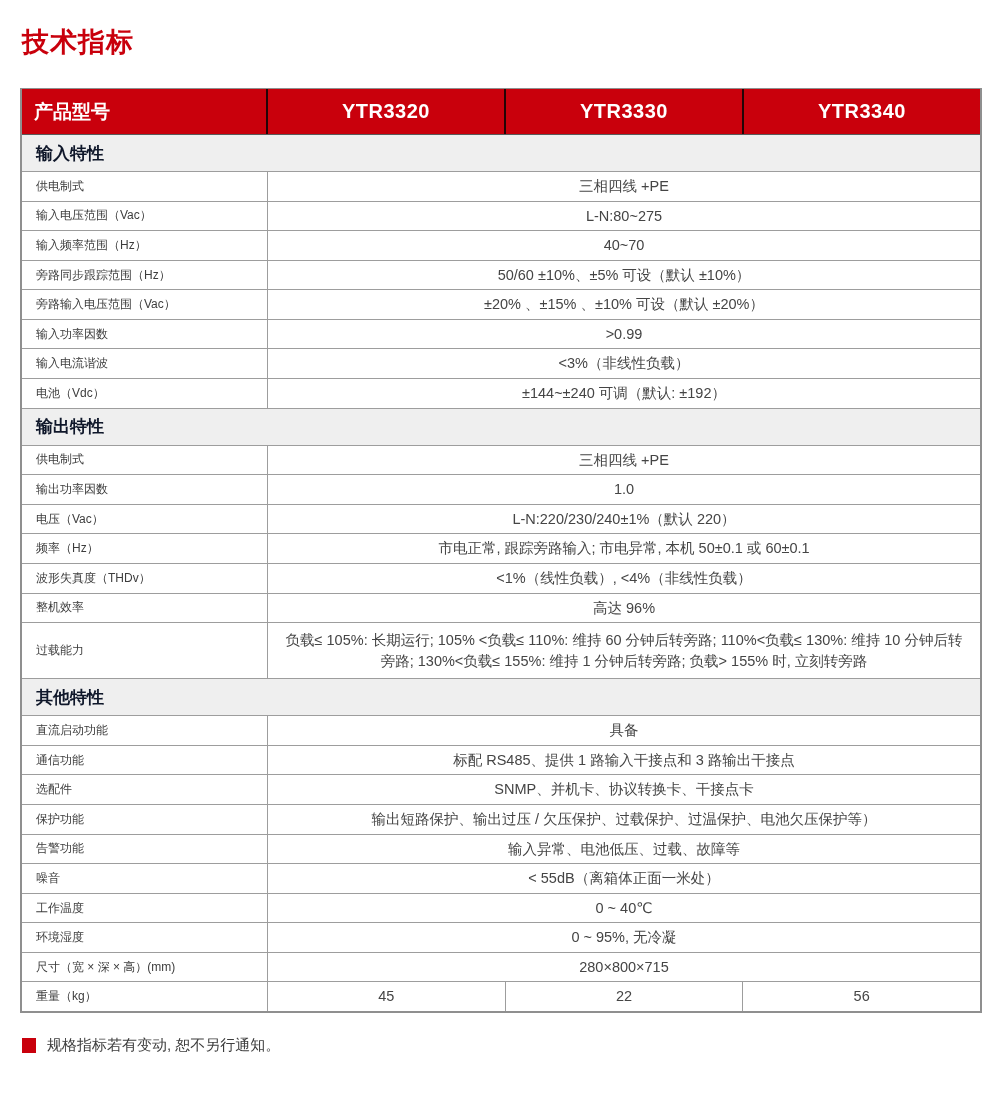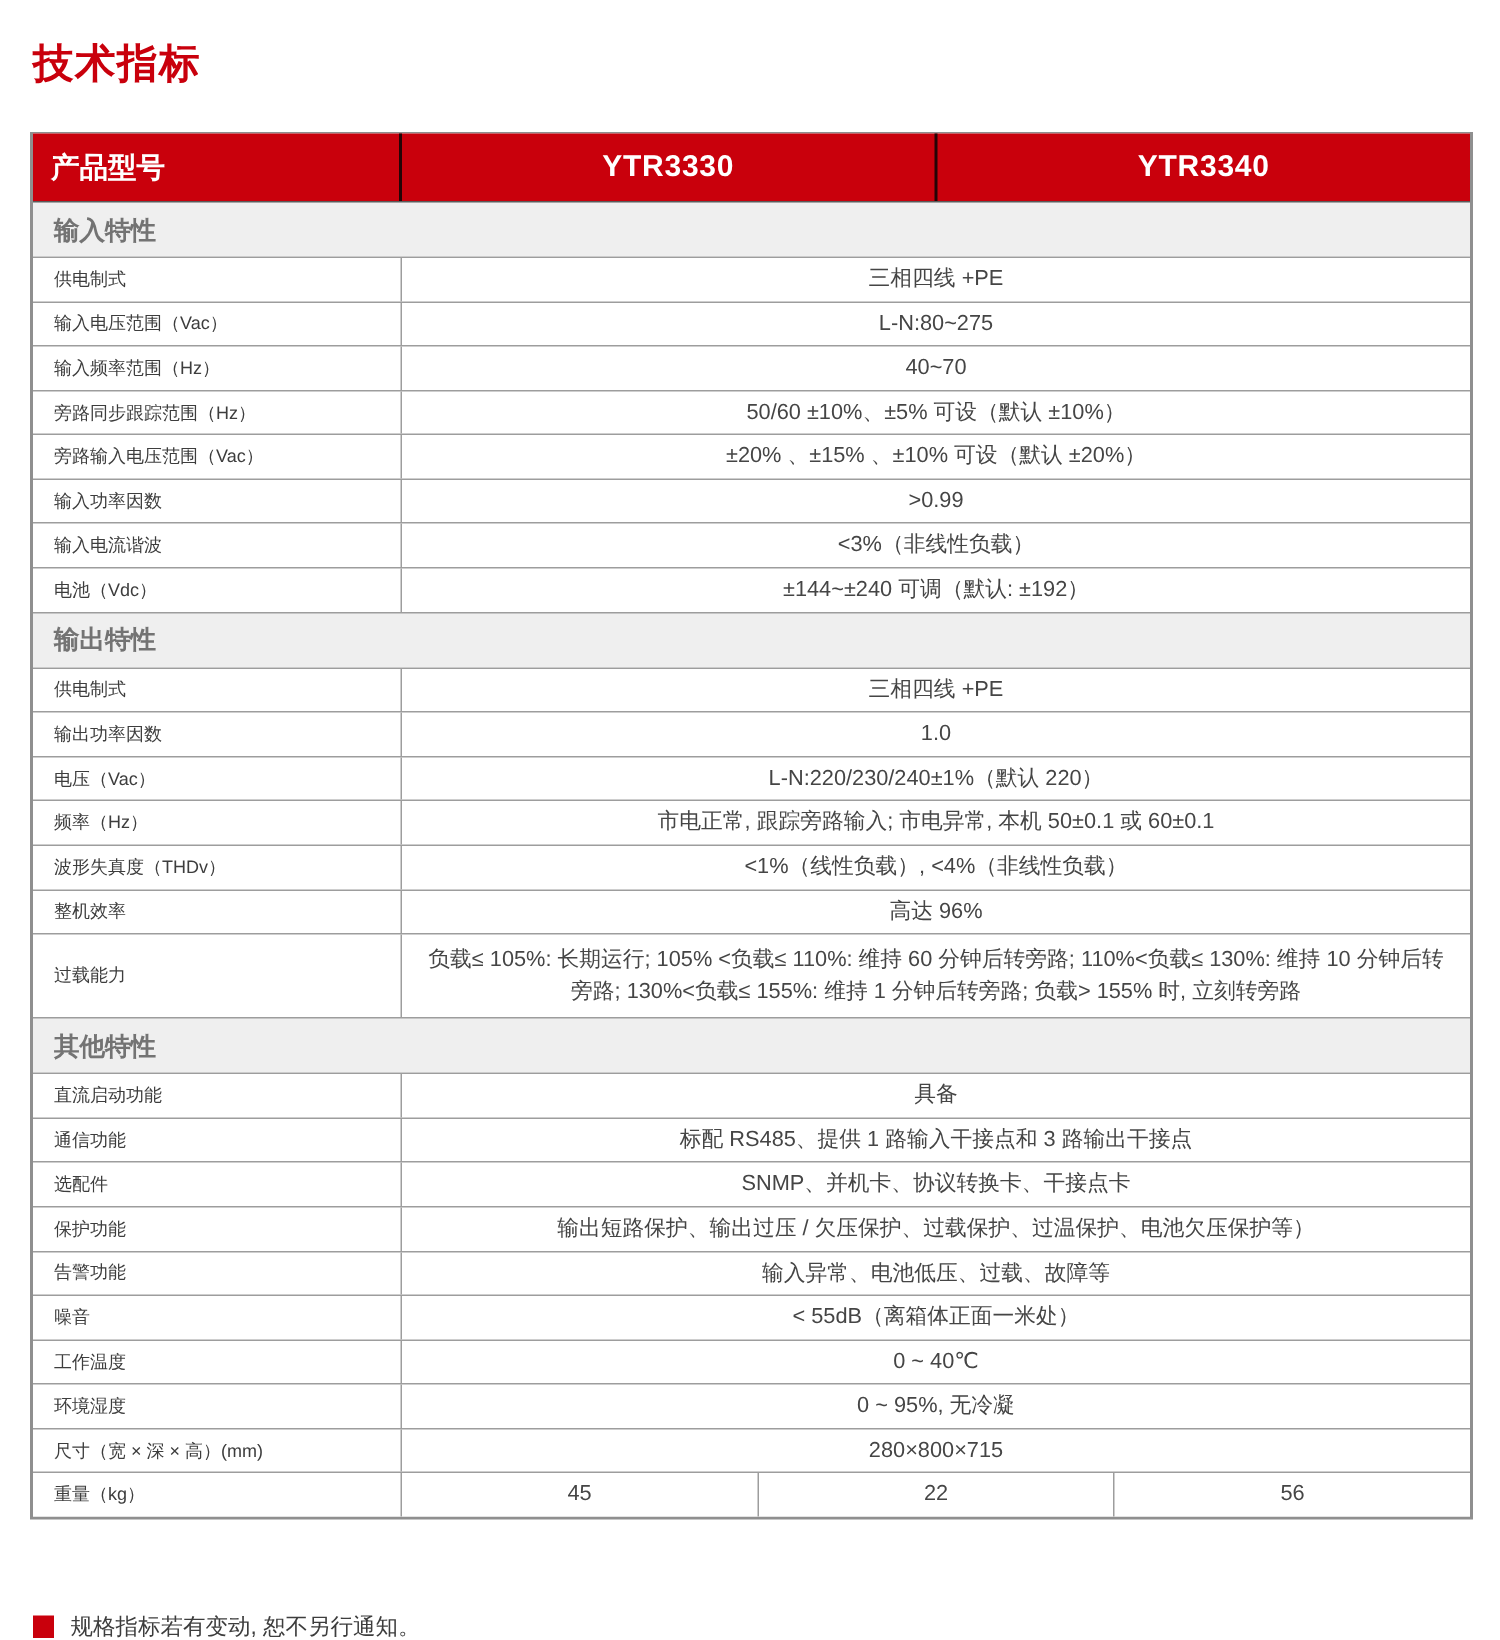--- a/index.html
+++ b/index.html
@@ -38,21 +38,21 @@
     border-right: 2px solid #240406;
   }
   .hcell-model:last-child { border-right: none; }
 
   
   .section-row {
     display: flex; align-items: center;
     background: #efefef; height: 37px;
     border-top: 1px solid #9d9d9d;
     padding-left: 14px;
-    color: #737373; font-weight: bold; font-size: 17px;
+    color: #0f172a; font-weight: bold; font-size: 17px;
   }
   .thead + .section-row { border-top: 1px solid #5a5a5a; }
 
   
   .row { display: flex; border-top: 1px solid #9d9d9d; min-height: 29px; background: #ffffff; }
   .cell-label {
     width: 246px; padding: 4px 6px 4px 14px;
     display: flex; align-items: center;
     font-size: 12px; color: #3d3d3d;
     border-right: 1px solid #9d9d9d;
@@ -64,35 +64,36 @@
     font-size: 14.5px; color: #454545; line-height: 1.42;
   }
   .row-tall .cell-value { padding: 7px 14px; }
   .cell-value-col { border-right: 1px solid #9d9d9d; }
   .cell-value-col:last-child { border-right: none; }
 
   
   .footnote {
     position: absolute; left: 22px; top: 1036px;
     display: flex; align-items: center; gap: 11px;
-    font-size: 15px; color: #3d3d3d; margin-top: 39px;
+    font-size: 15px; color: #3d3d3d;
   }
   .bullet-square { width: 14px; height: 15px; background: #c9000c; flex: 0 0 auto; }
 </style>
 </head>
 <body>
 
 <div class="page">
 
   <div class="page-title">技术指标</div>
 
   <div class="spec-table">
 
     <div class="thead">
       <div class="hcell hcell-label">产品型号</div>
+      <div class="hcell hcell-model">YTR3320</div>
       <div class="hcell hcell-model">YTR3330</div>
       <div class="hcell hcell-model">YTR3340</div>
     </div>
 
     <div class="section-row">
       <span>输入特性</span>
     </div>
 
     <div class="row">
       <div class="cell-label">供电制式</div>

